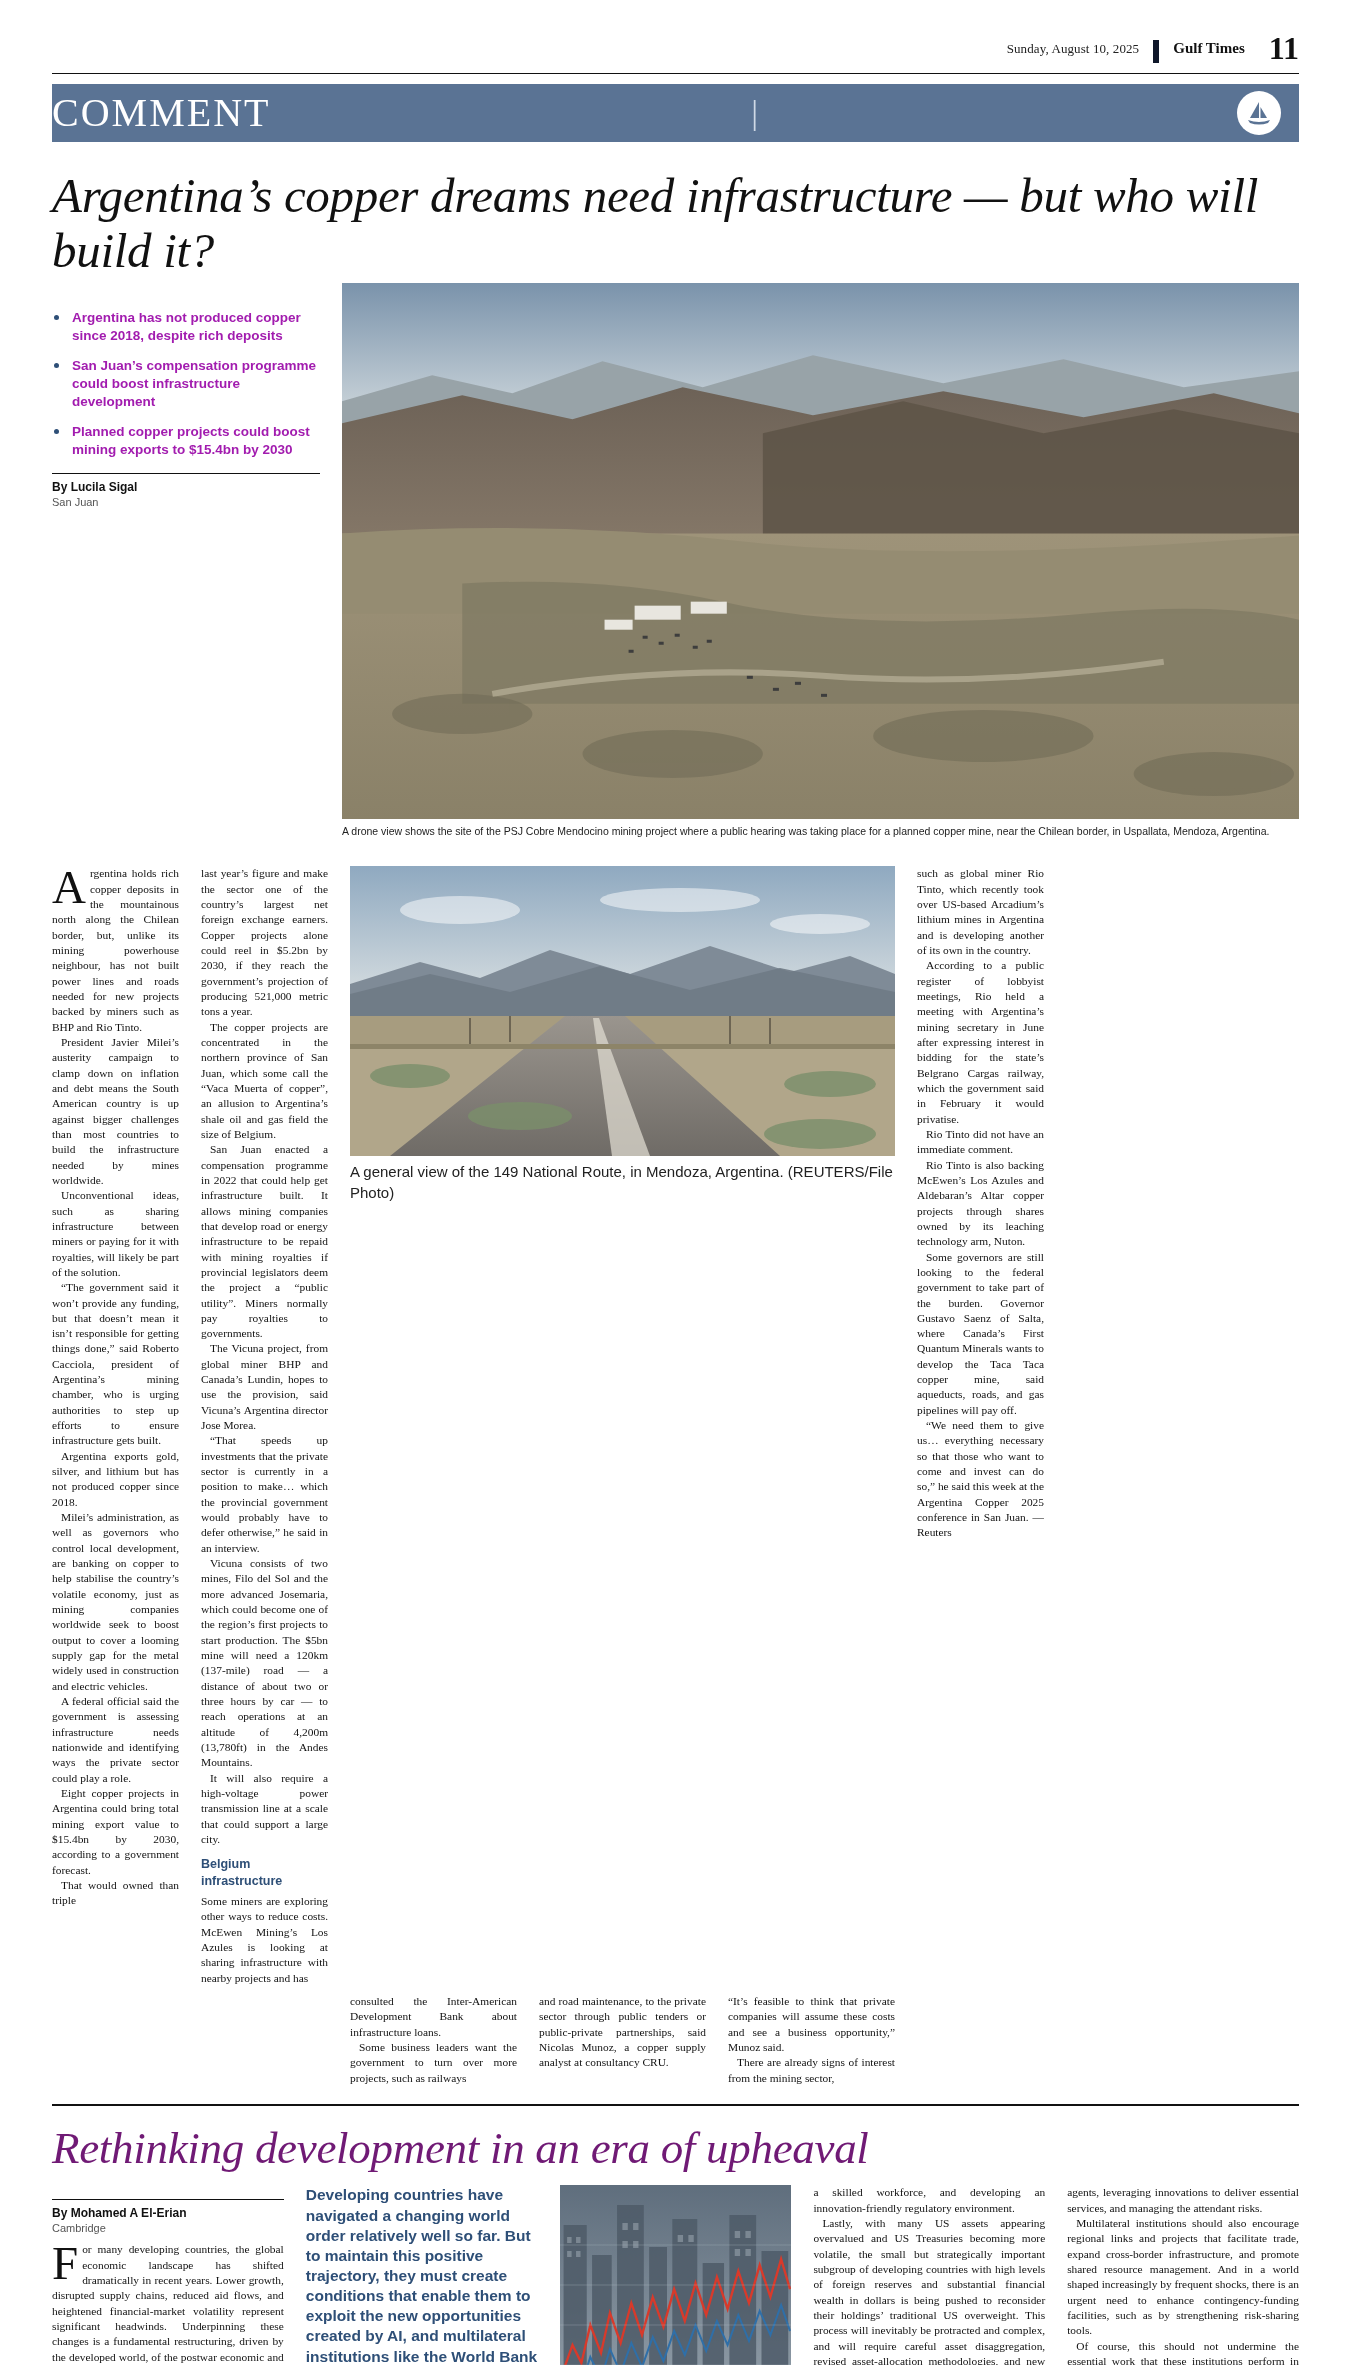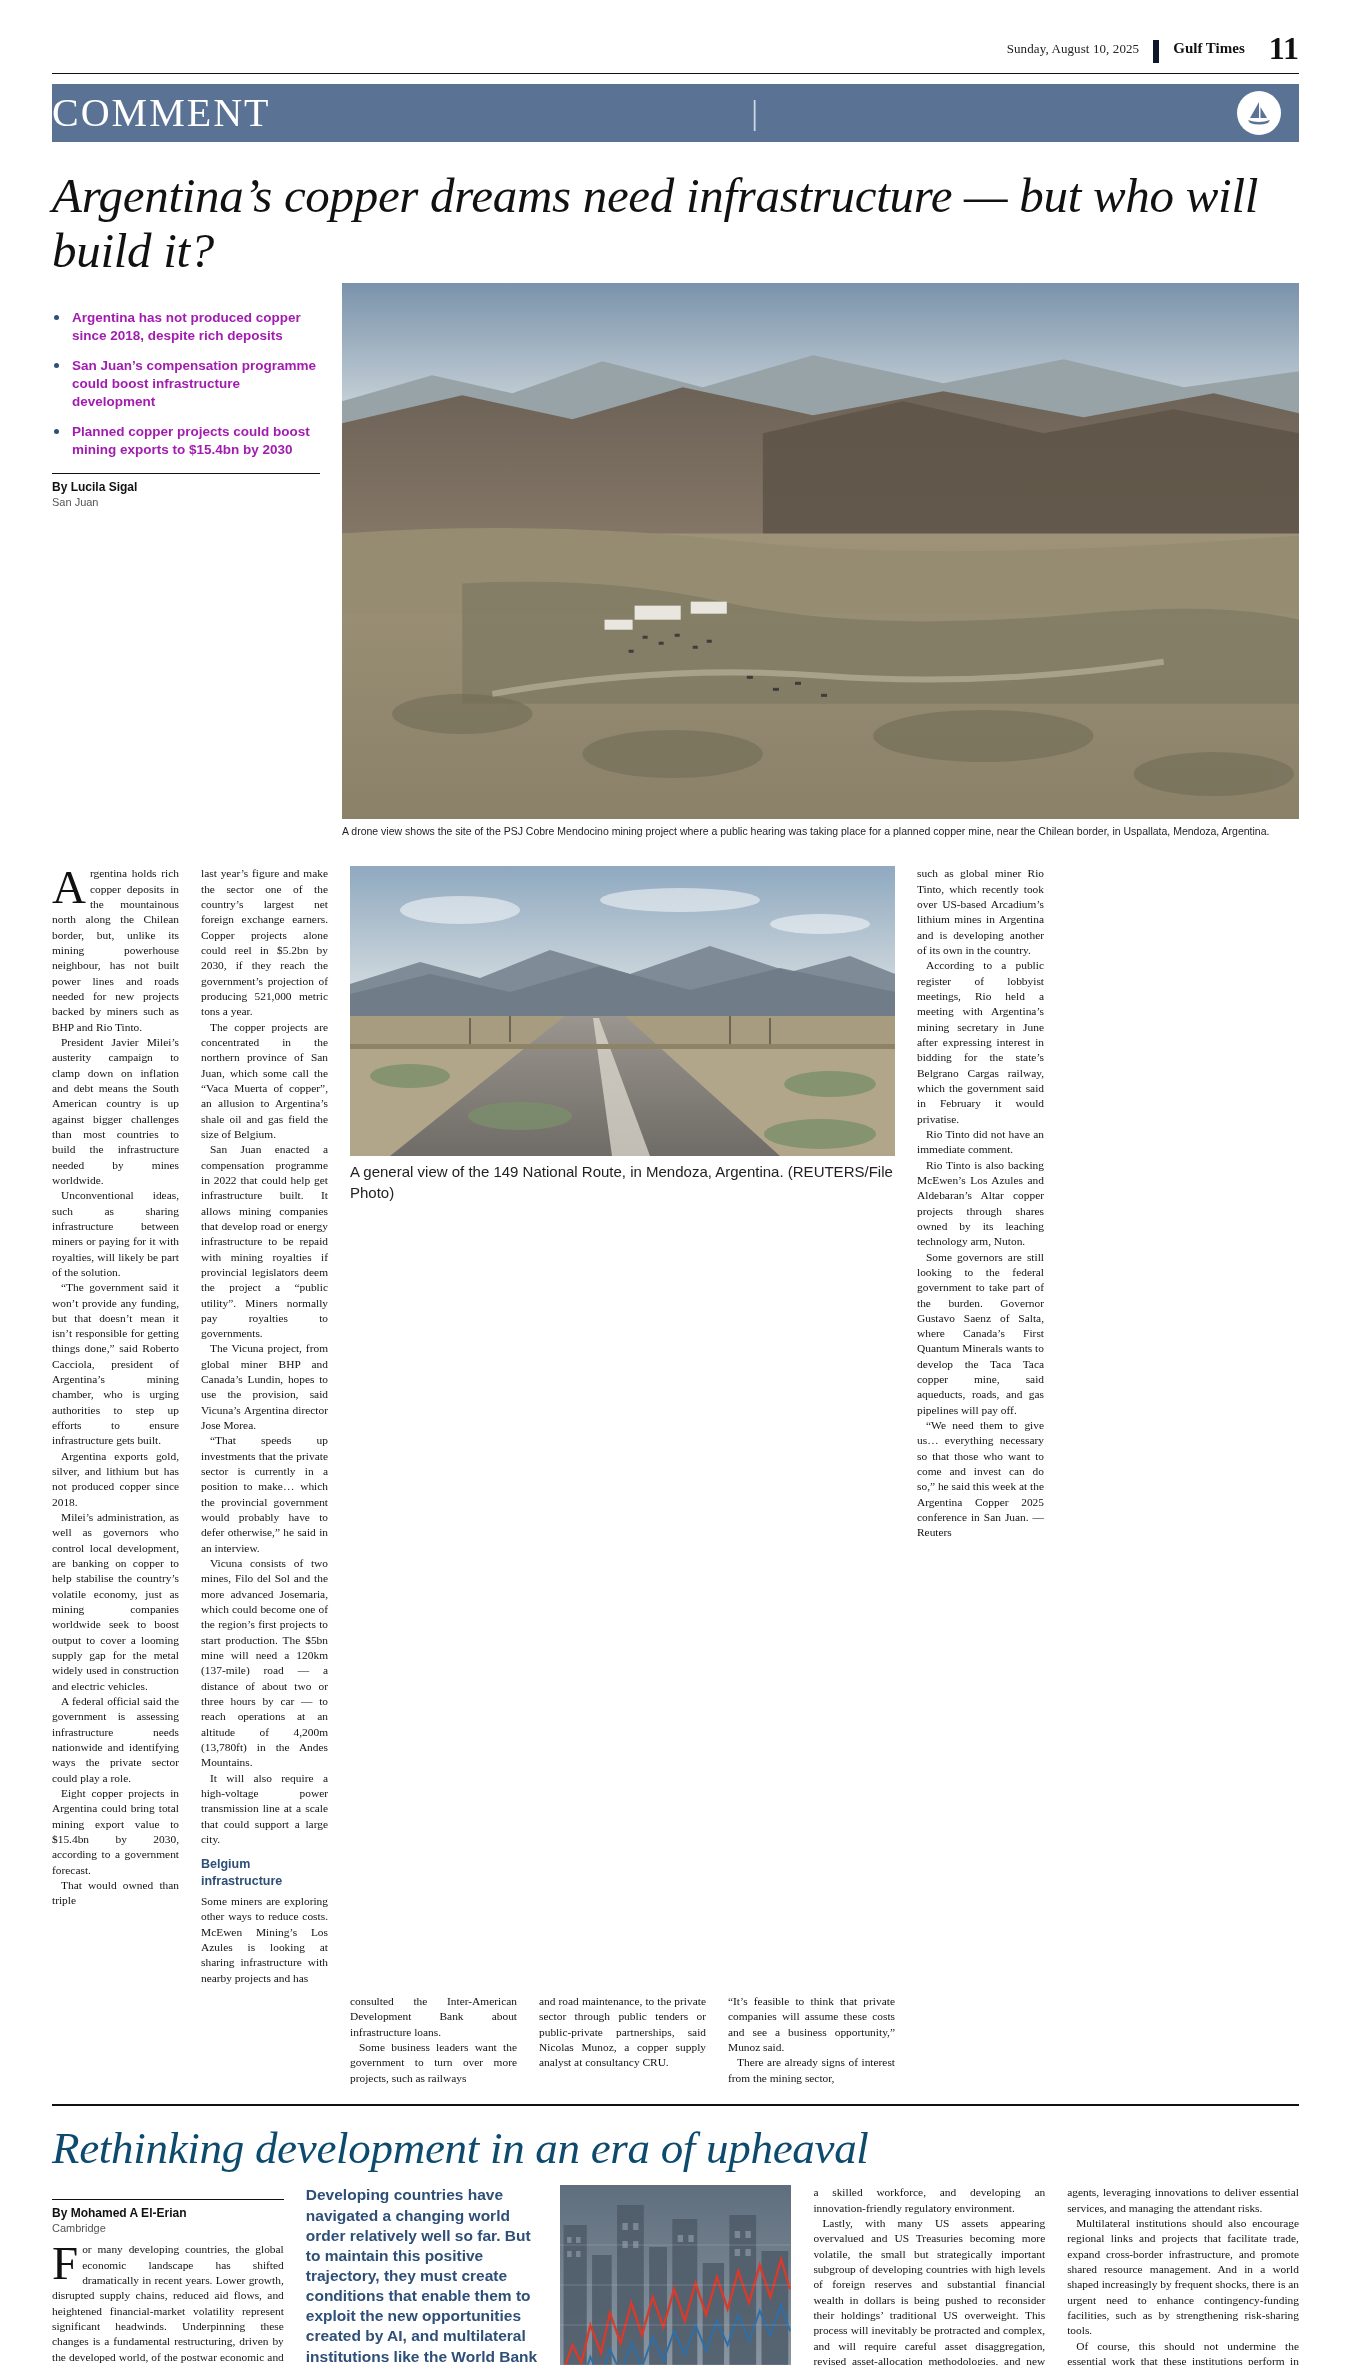--- a/index.html
+++ b/index.html
@@ -215,21 +215,21 @@
   }
 
   
   h2.headline2{
     font-family:"Liberation Serif", serif;
     font-weight:normal;
     font-style:italic;
     font-size:45px;
     line-height:1.1;
     margin:18px 0 0 0;
-    color:#0c4a6e;
+    color:#701a75;
     letter-spacing:-.3px;
   }
   .pullquote{
     font-family:"Liberation Sans", sans-serif;
     font-weight:bold;
     font-size:15.5px;
     line-height:1.3;
     color:#2e4f77;
   }
   .a2-cols{

